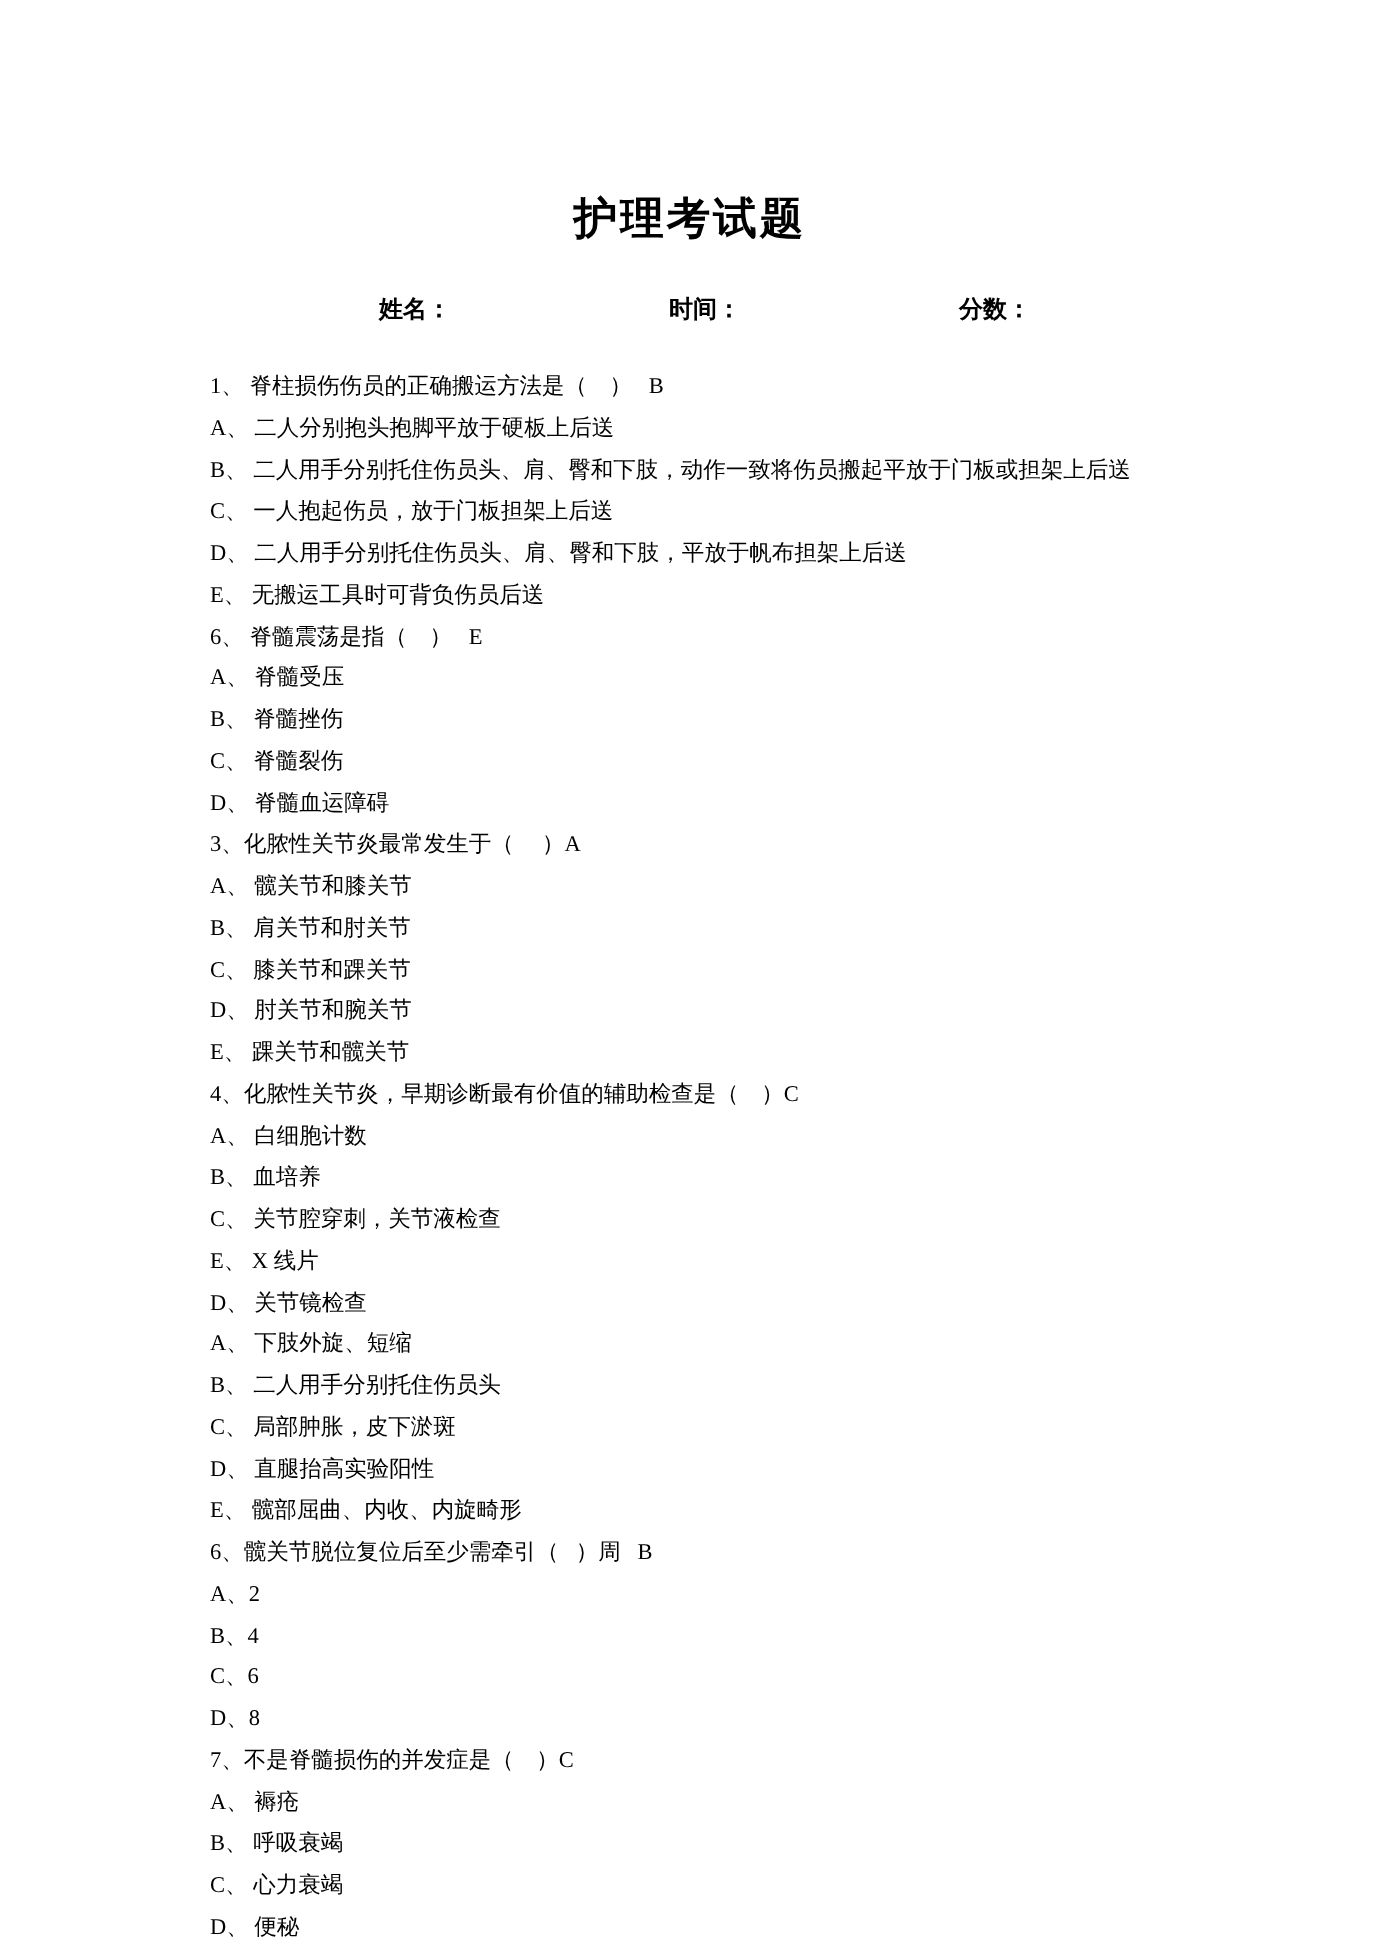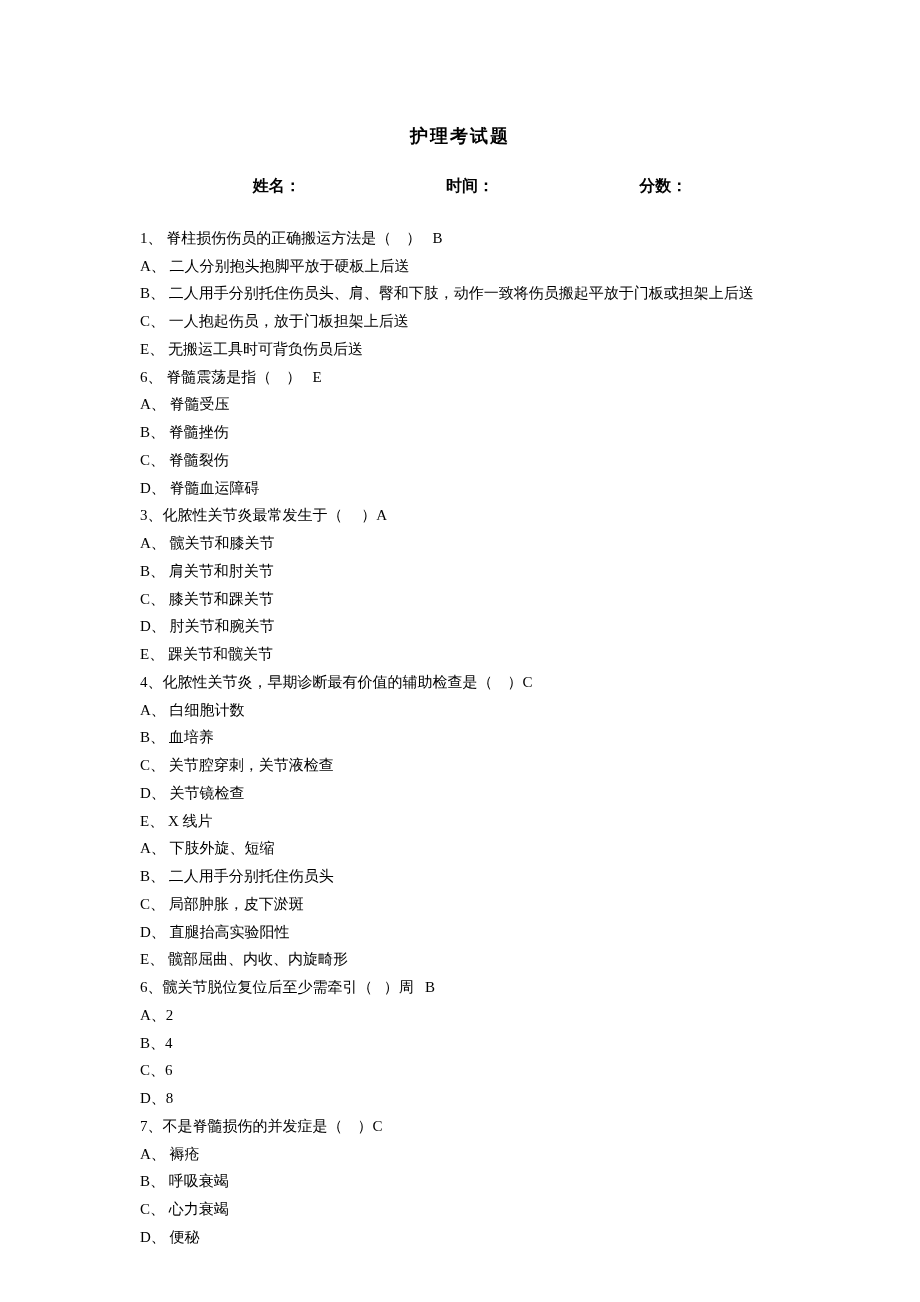--- a/index.html
+++ b/index.html
@@ -10,21 +10,21 @@
     font-size: 15px;
     color: #000;
     width: 920px;
   }
   .page {
     padding: 120px 140px 60px 140px;
     line-height: 1.85;
   }
   .title {
     text-align: center;
-    font-size: 18px;
+    font-size: 29px;
     font-weight: bold;
     margin-bottom: 18px;
     letter-spacing: 2px;
   }
   .header-row {
     display: flex;
     justify-content: space-around;
     font-weight: bold;
     font-size: 16px;
     margin-bottom: 24px;
@@ -45,38 +45,39 @@
     <span>姓名：</span>
     <span>时间：</span>
     <span>分数：</span>
   </div>
 
   <div id="questions">
       <div class="line">1、 脊柱损伤伤员的正确搬运方法是（    ）   B</div>
       <div class="line">A、 二人分别抱头抱脚平放于硬板上后送</div>
       <div class="line">B、 二人用手分别托住伤员头、肩、臀和下肢，动作一致将伤员搬起平放于门板或担架上后送</div>
       <div class="line">C、 一人抱起伤员，放于门板担架上后送</div>
+      <div class="line">D、 二人用手分别托住伤员头、肩、臀和下肢，平放于帆布担架上后送</div>
       <div class="line">E、 无搬运工具时可背负伤员后送</div>
       <div class="line">6、 脊髓震荡是指（    ）   E</div>
       <div class="line">A、 脊髓受压</div>
       <div class="line">B、 脊髓挫伤</div>
       <div class="line">C、 脊髓裂伤</div>
       <div class="line">D、 脊髓血运障碍</div>
       <div class="line">3、化脓性关节炎最常发生于（     ）A</div>
       <div class="line">A、 髋关节和膝关节</div>
       <div class="line">B、 肩关节和肘关节</div>
       <div class="line">C、 膝关节和踝关节</div>
       <div class="line">D、 肘关节和腕关节</div>
       <div class="line">E、 踝关节和髋关节</div>
       <div class="line">4、化脓性关节炎，早期诊断最有价值的辅助检查是（    ）C</div>
       <div class="line">A、 白细胞计数</div>
       <div class="line">B、 血培养</div>
       <div class="line">C、 关节腔穿刺，关节液检查</div>
+      <div class="line">E、 X 线片</div>
       <div class="line">D、 关节镜检查</div>
-      <div class="line">E、 X 线片</div>
       <div class="line">A、 下肢外旋、短缩</div>
       <div class="line">B、 二人用手分别托住伤员头</div>
       <div class="line">C、 局部肿胀，皮下淤斑</div>
       <div class="line">D、 直腿抬高实验阳性</div>
       <div class="line">E、 髋部屈曲、内收、内旋畸形</div>
       <div class="line">6、髋关节脱位复位后至少需牵引（   ）周   B</div>
       <div class="line">A、2</div>
       <div class="line">B、4</div>
       <div class="line">C、6</div>
       <div class="line">D、8</div>

